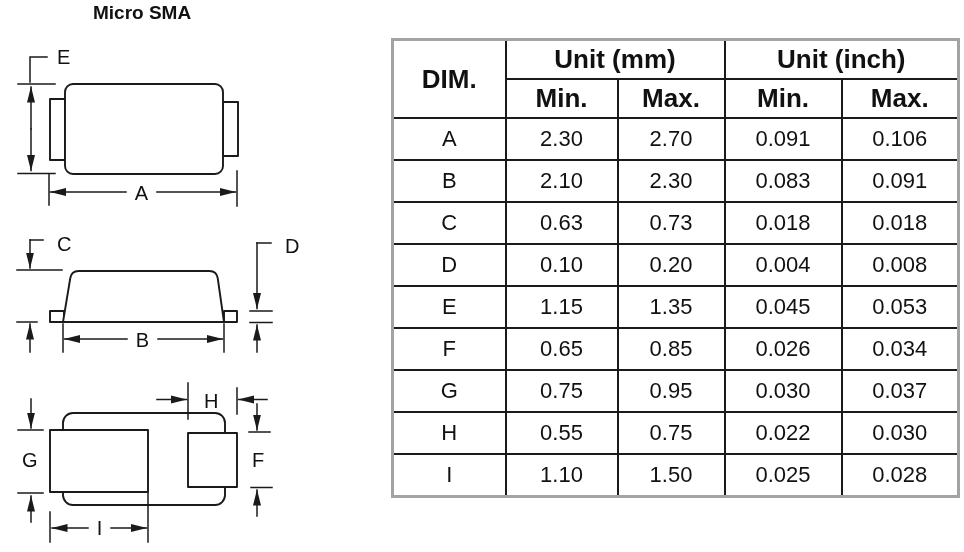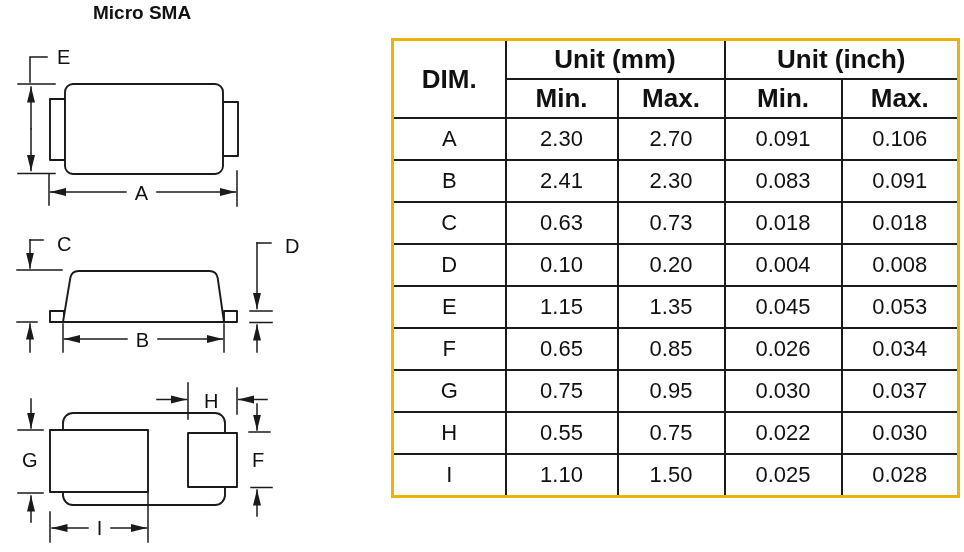--- a/index.html
+++ b/index.html
@@ -47,21 +47,21 @@
   .table-wrap {
     position: absolute;
     left: 391px;
     top: 38px;
   }
   table#dim-table {
     border-collapse: collapse;
     table-layout: fixed;
     width: 566px;
     background: #fff;
-    border: 3px solid #eab308;
+    border: 3px solid #a3a3a3;
   }
   #dim-table th, #dim-table td {
     border: 2px solid #1a1a1a;
     text-align: center;
     vertical-align: middle;
     padding: 0;
     overflow: hidden;
     white-space: nowrap;
   }
   #dim-table thead th {
@@ -208,21 +208,21 @@
       <tbody>
         <tr>
           <td>A</td>
           <td>2.30</td>
           <td>2.70</td>
           <td>0.091</td>
           <td>0.106</td>
         </tr>
         <tr>
           <td>B</td>
-          <td>2.41</td>
+          <td>2.10</td>
           <td>2.30</td>
           <td>0.083</td>
           <td>0.091</td>
         </tr>
         <tr>
           <td>C</td>
           <td>0.63</td>
           <td>0.73</td>
           <td>0.018</td>
           <td>0.018</td>

